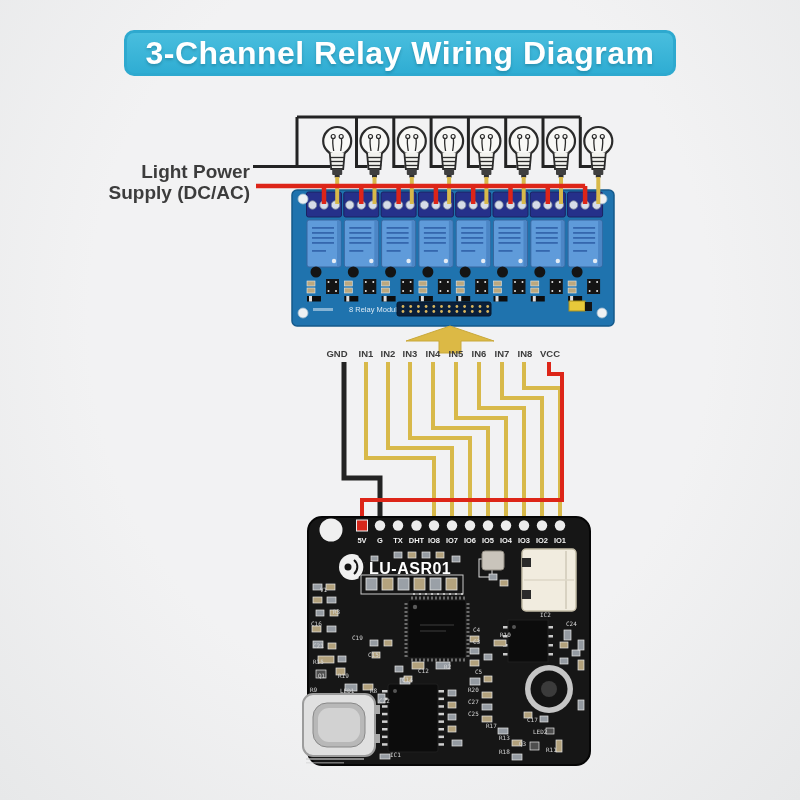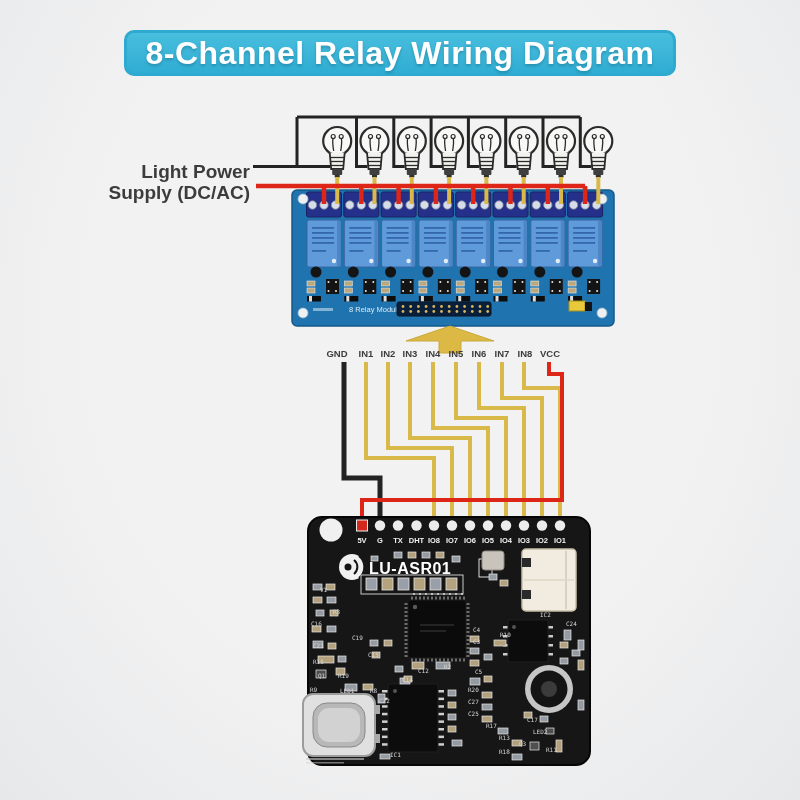--- a/index.html
+++ b/index.html
@@ -21,21 +21,21 @@
   svg{position:absolute;left:0;top:0;}
   text{font-family:"Liberation Sans", sans-serif;}
   .mono{font-family:"DejaVu Sans Mono", monospace;}
 </style>
 </head>
 <body>
 
 <div class="stage">
 
   <div class="banner">
-    <span>8-Channel Relay Wiring Diagram</span>
+    <span>3-Channel Relay Wiring Diagram</span>
   </div>
 
   <svg width="800" height="800" viewBox="0 0 800 800">
 
     <g>
       <rect x="292" y="190" width="322" height="136" rx="5" fill="#1f73ae" stroke="#155a8b" stroke-width="1.5"></rect>
       <g id="g-relay">
           <rect x="306.5" y="192" width="35" height="25" rx="2" fill="#25308a" stroke="#1a2260" stroke-width="1"></rect>
           <circle cx="312.5" cy="205" r="4.2" fill="#d6dce8" stroke="#7c8699" stroke-width="0.8"></circle>
           <circle cx="324" cy="205" r="4.2" fill="#d6dce8" stroke="#7c8699" stroke-width="0.8"></circle>

